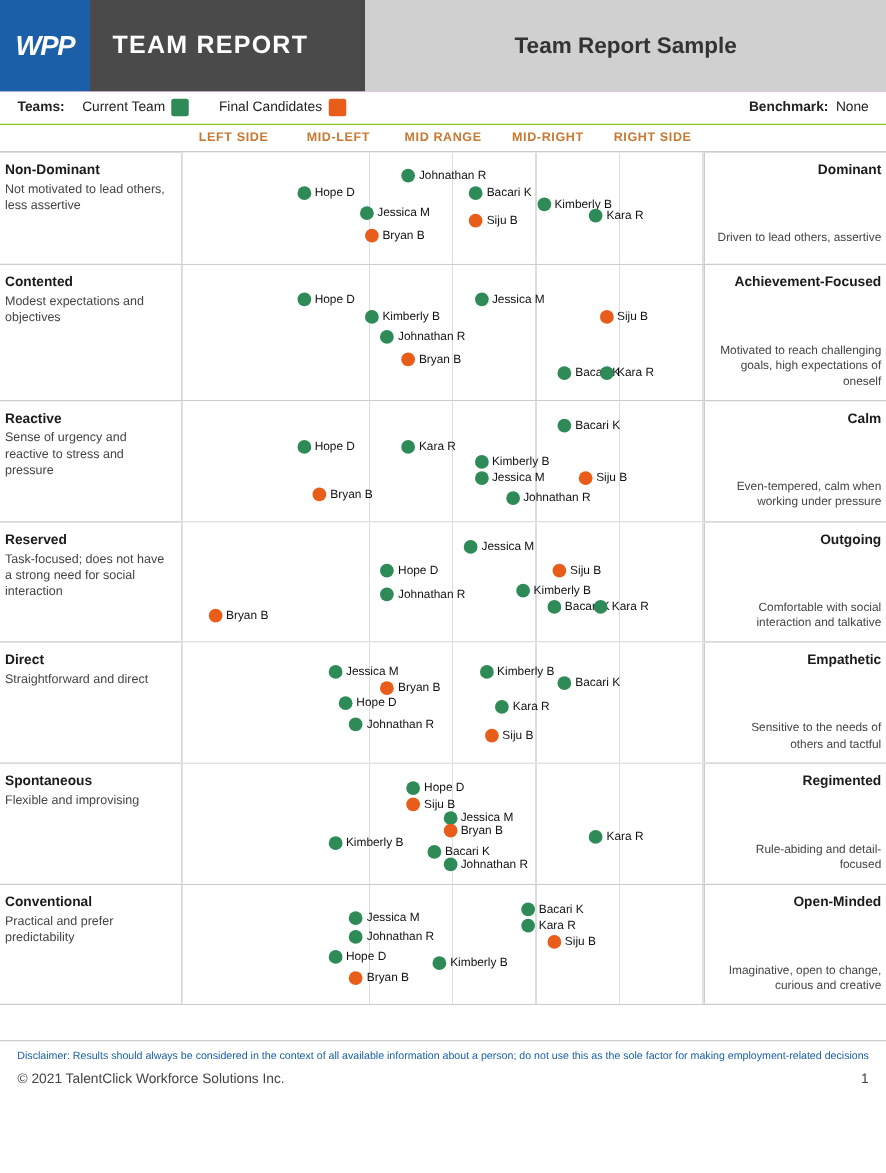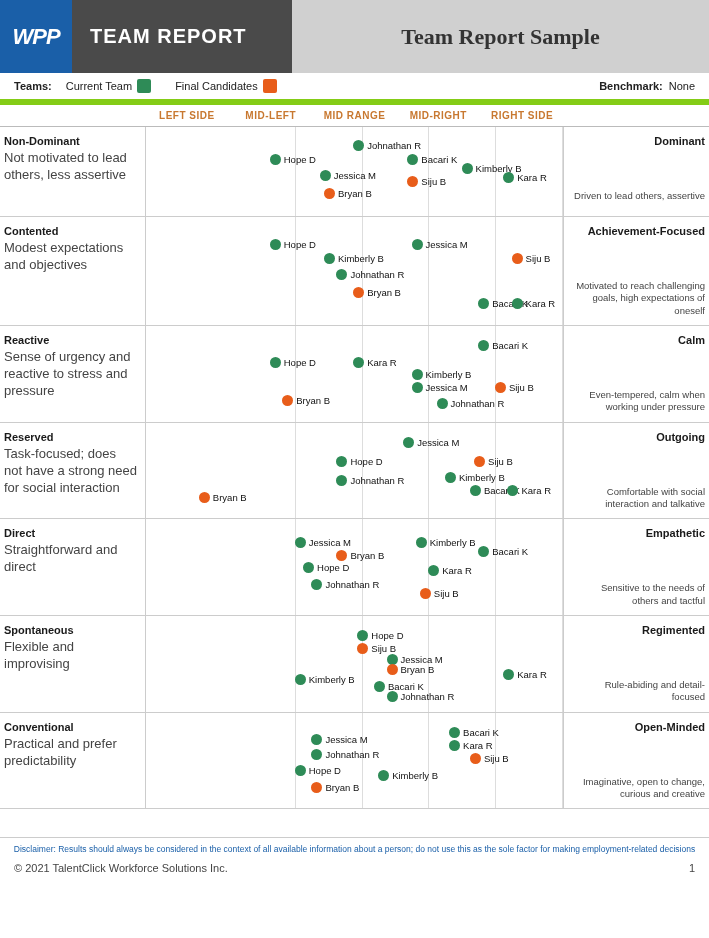--- a/index.html
+++ b/index.html
@@ -46,32 +46,31 @@
       font-size: 20px;
       font-weight: 700;
       letter-spacing: 1px;
     }
     .header-title {
       flex: 1;
       display: flex;
       align-items: center;
       justify-content: center;
       background: #d0d0d0;
-      font-size: 22px;
+      font-size: 18px;
       font-weight: 700;
       color: #333;
-      font-family: Liberation Serif, serif;
     }
 
     
     .teams-bar {
       display: flex;
       align-items: center;
       padding: 6px 14px;
-      border-bottom: 6px solid #84cc16;
+      border-bottom: 1px solid #84cc16;
       gap: 10px;
       font-size: 11px;
     }
     .teams-label { font-weight: 700; margin-right: 4px; }
     .team-item { display: flex; align-items: center; gap: 5px; }
     .dot {
       width: 14px; height: 14px; border-radius: 2px; display: inline-block;
     }
     .dot-green { background: #2e8b57; }
     .dot-orange { background: #e85d1a; border-radius: 2px; }
@@ -115,21 +114,21 @@
       flex-direction: column;
       justify-content: flex-start;
     }
     .trait-left-title {
       font-weight: 700;
       font-size: 11px;
       color: #1a1a1a;
       margin-bottom: 3px;
     }
     .trait-left-desc {
-      font-size: 13px;
+      font-size: 10px;
       color: #444;
       line-height: 1.3;
     }
     .trait-right {
       width: 145px;
       flex-shrink: 0;
       padding: 8px 4px 8px 8px;
       display: flex;
       flex-direction: column;
       justify-content: flex-start;
@@ -169,21 +168,20 @@
       );
       pointer-events: none;
     }
 
     .person-dot {
       position: absolute;
       display: flex;
       align-items: flex-start;
       gap: 3px;
       white-space: nowrap;
-      margin-left: 32px;
     }
     .person-dot .circle {
       width: 11px;
       height: 11px;
       border-radius: 50%;
       flex-shrink: 0;
     }
     .person-dot .name {
       font-size: 9.5px;
       color: #111;

